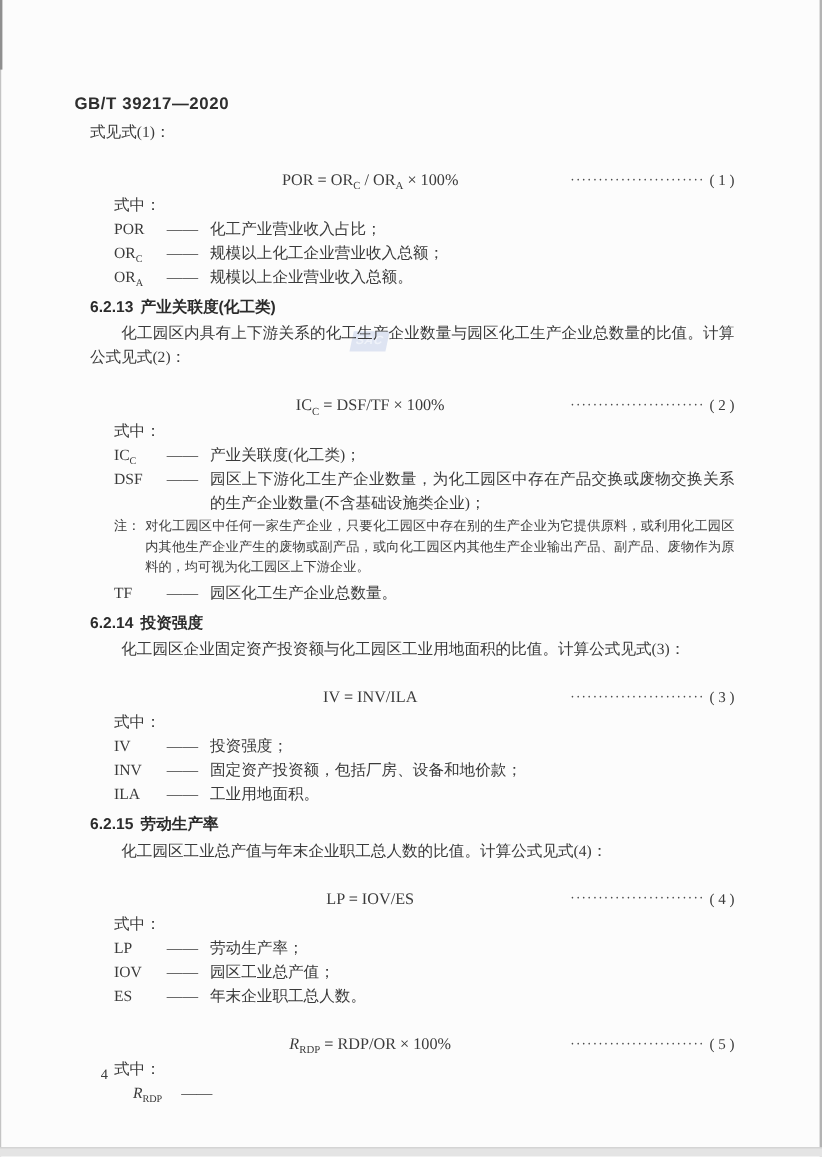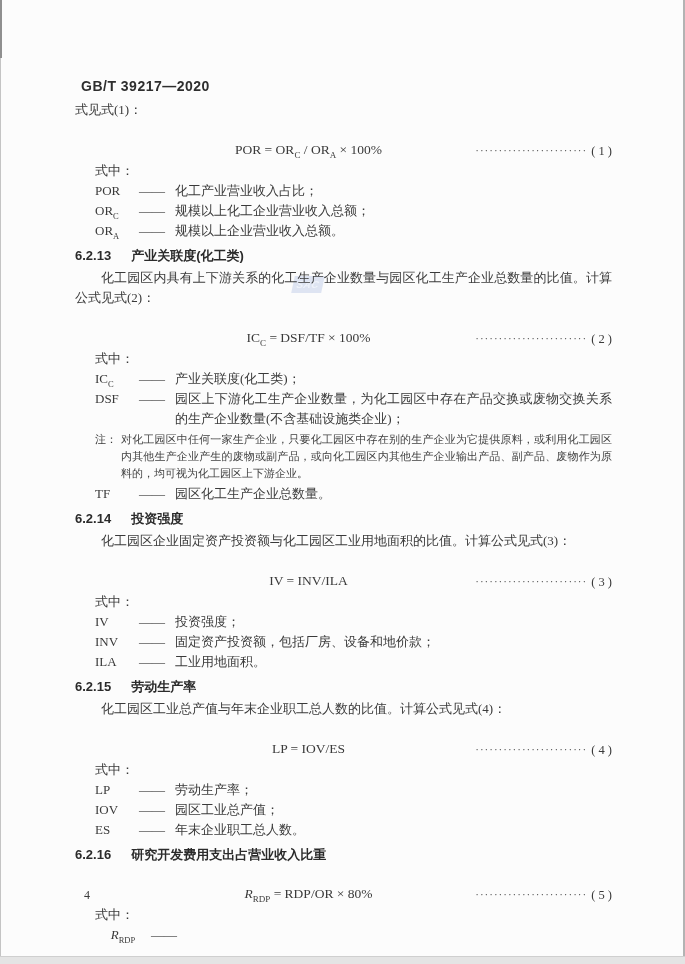--- a/index.html
+++ b/index.html
@@ -8,21 +8,21 @@
     background:#fcfcfc;color:#3a3a3a;
     font-family:"Liberation Serif", serif;
   }
   
   .edge-left-line{position:absolute;left:0;top:0;width:1px;height:100%;background:#c4c4c4;}
   .edge-left-dark{position:absolute;left:0;top:0;width:2px;height:58px;background:#8f8f8f;}
   .edge-right{position:absolute;right:0;top:0;width:2px;height:100%;background:#b3b3b3;}
   .edge-bottom{position:absolute;left:0;bottom:0;width:100%;height:7px;background:#e4e4e4;border-top:1px solid #cfcfcf;}
 
   .hdr{
-    position:absolute;left:81px;top:78px;
+    position:absolute;left:62px;top:78px;
     font-family:"Liberation Sans", sans-serif;font-weight:bold;
     font-size:14px;color:#2e2e2e;letter-spacing:0.5px;
   }
   .footer-num{
     position:absolute;left:84px;top:888px;
     font-size:12px;color:#3a3a3a;
   }
   .watermark{
     position:absolute;left:293px;top:276px;width:30px;height:17px;
     background:#dbe2f1;transform:skewX(-12deg);
@@ -31,21 +31,21 @@
     font-size:10px;color:#eef2fa;letter-spacing:0.5px;opacity:0.9;
   }
 
   .content{position:absolute;left:75px;top:100px;width:537px;font-size:13px;}
   .line{line-height:20px;}
   .para{line-height:20px;text-align:justify;text-indent:2em;}
   .h3{
     font-family:"Liberation Sans", sans-serif;font-weight:bold;
     font-size:13px;line-height:18px;color:#2b2b2b;margin:6px 0 3px 0;
   }
-  .h3 .num{margin-right:20px;}
+  .h3 .num{margin-right:6px;}
 
   .frow{position:relative;height:22px;line-height:22px;text-align:center;padding-right:70px;font-size:13.5px;margin-top:19px;}
   .frow sub{font-size:9px;line-height:0;}
   .fx i{font-family:"Liberation Serif", serif;}
   .leader{position:absolute;right:0;top:0;line-height:22px;white-space:nowrap;}
   .dots{font-size:11px;letter-spacing:1px;color:#4a4a4a;vertical-align:1px;}
   .eqnum{font-size:12.5px;margin-left:4px;color:#3a3a3a;}
 
   .where{line-height:20px;padding-left:20px;}
   .def{display:flex;line-height:20px;padding-left:20px;}
@@ -169,24 +169,23 @@
       <span class="term">IOV</span>
       <span class="dash">——</span>
       <span class="desc">园区工业总产值；</span>
     </div>
     <div class="def">
       <span class="term">ES</span>
       <span class="dash">——</span>
       <span class="desc">年末企业职工总人数。</span>
     </div>
 
-    <div class="h3"><span class="num">6.2.16</span><span>研究开发费用支出占营业收入比重</span></div>
 
     <div class="frow">
-      <span class="fx"><i>R</i><sub>RDP</sub><span> = RDP/OR × 80%</span></span>
+      <span class="fx"><i>R</i><sub>RDP</sub><span> = RDP/OR × 100%</span></span>
       <span class="leader"><span class="dots">························</span><span class="eqnum">( 5 )</span></span>
     </div>
 
     <div class="where">式中：</div>
     <div class="def">
       <span class="term-w"><i>R</i><sub>RDP</sub></span>
       <span class="dash">——</span>
     </div>
 
   </div>

